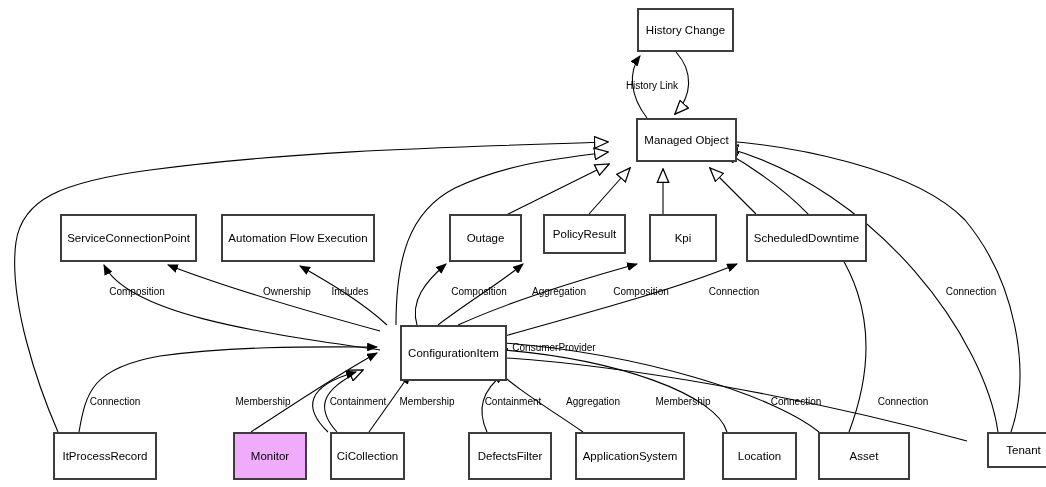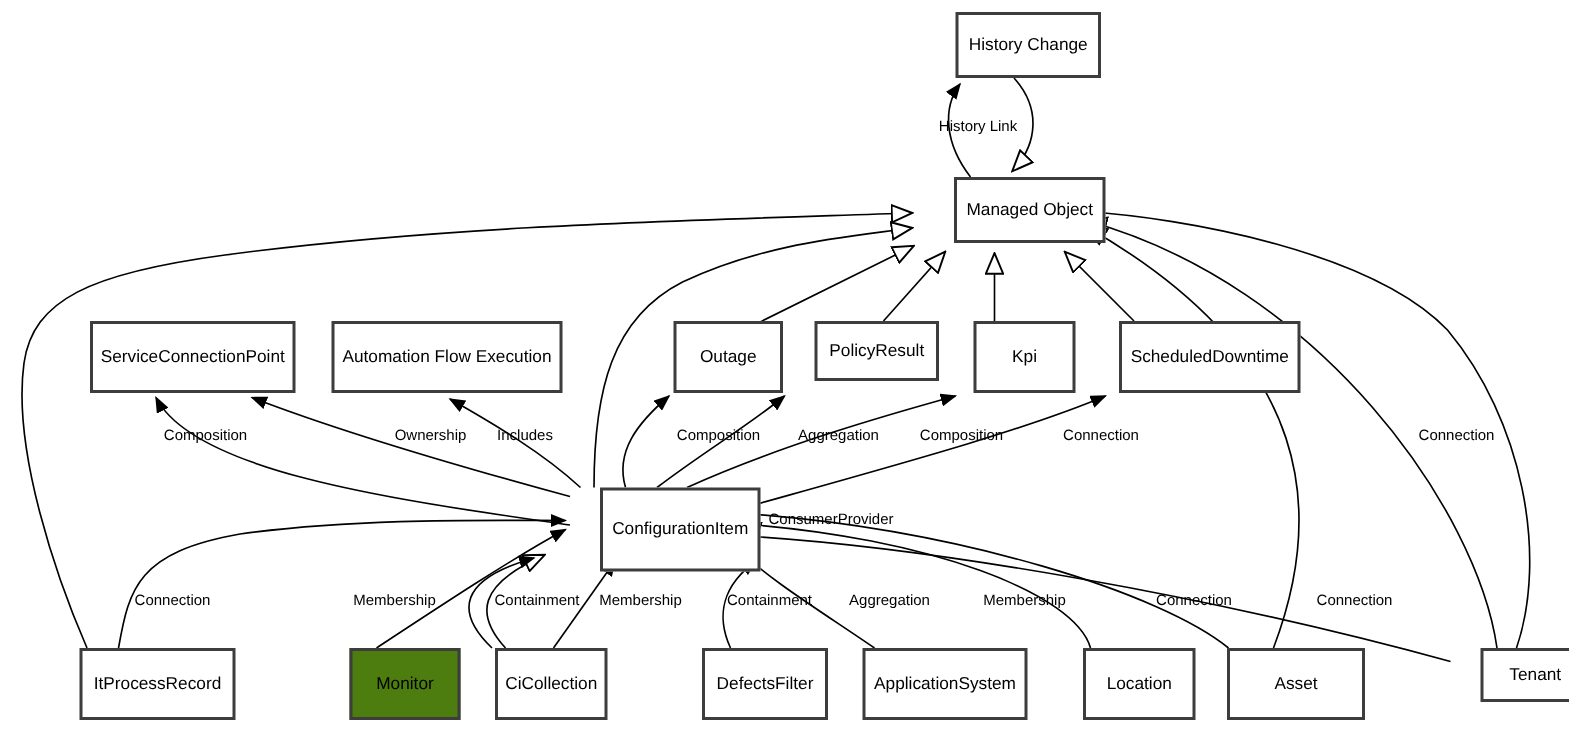--- a/index.html
+++ b/index.html
@@ -2,21 +2,21 @@
 <html><head>
 <meta charset="utf-8">
 <style>
   html,body{margin:0;padding:0;background:#ffffff;}
   #canvas{position:relative;width:1046px;height:487px;background:#ffffff;overflow:hidden;
           font-family:"Liberation Sans",sans-serif;}
   #edges{position:absolute;left:0;top:0;width:1046px;height:487px;}
   .node{position:absolute;box-sizing:border-box;border:2px solid #3d3d3d;background:#ffffff;
         display:flex;align-items:center;justify-content:center;text-align:center;
         font-size:11.5px;color:#000;line-height:1.1;padding:2px;cursor:default;margin-left:20px;}
-  .node.highlight{background:#4d7c0f;}
+  .node.highlight{background:#f0abfc;}
   .edge-label{position:absolute;transform:translate(-50%,-50%);font-size:10px;color:#000;
               white-space:nowrap;pointer-events:none;}
 </style>
 </head>
 <body>
 
 <div id="canvas">
   <svg id="edges" xmlns="http://www.w3.org/2000/svg" width="1046" height="487" viewBox="0 0 1046 487">
     <defs>
       <marker id="arrow-filled" viewBox="0 0 10 8" refX="9" refY="4" markerWidth="10" markerHeight="8" orient="auto">

